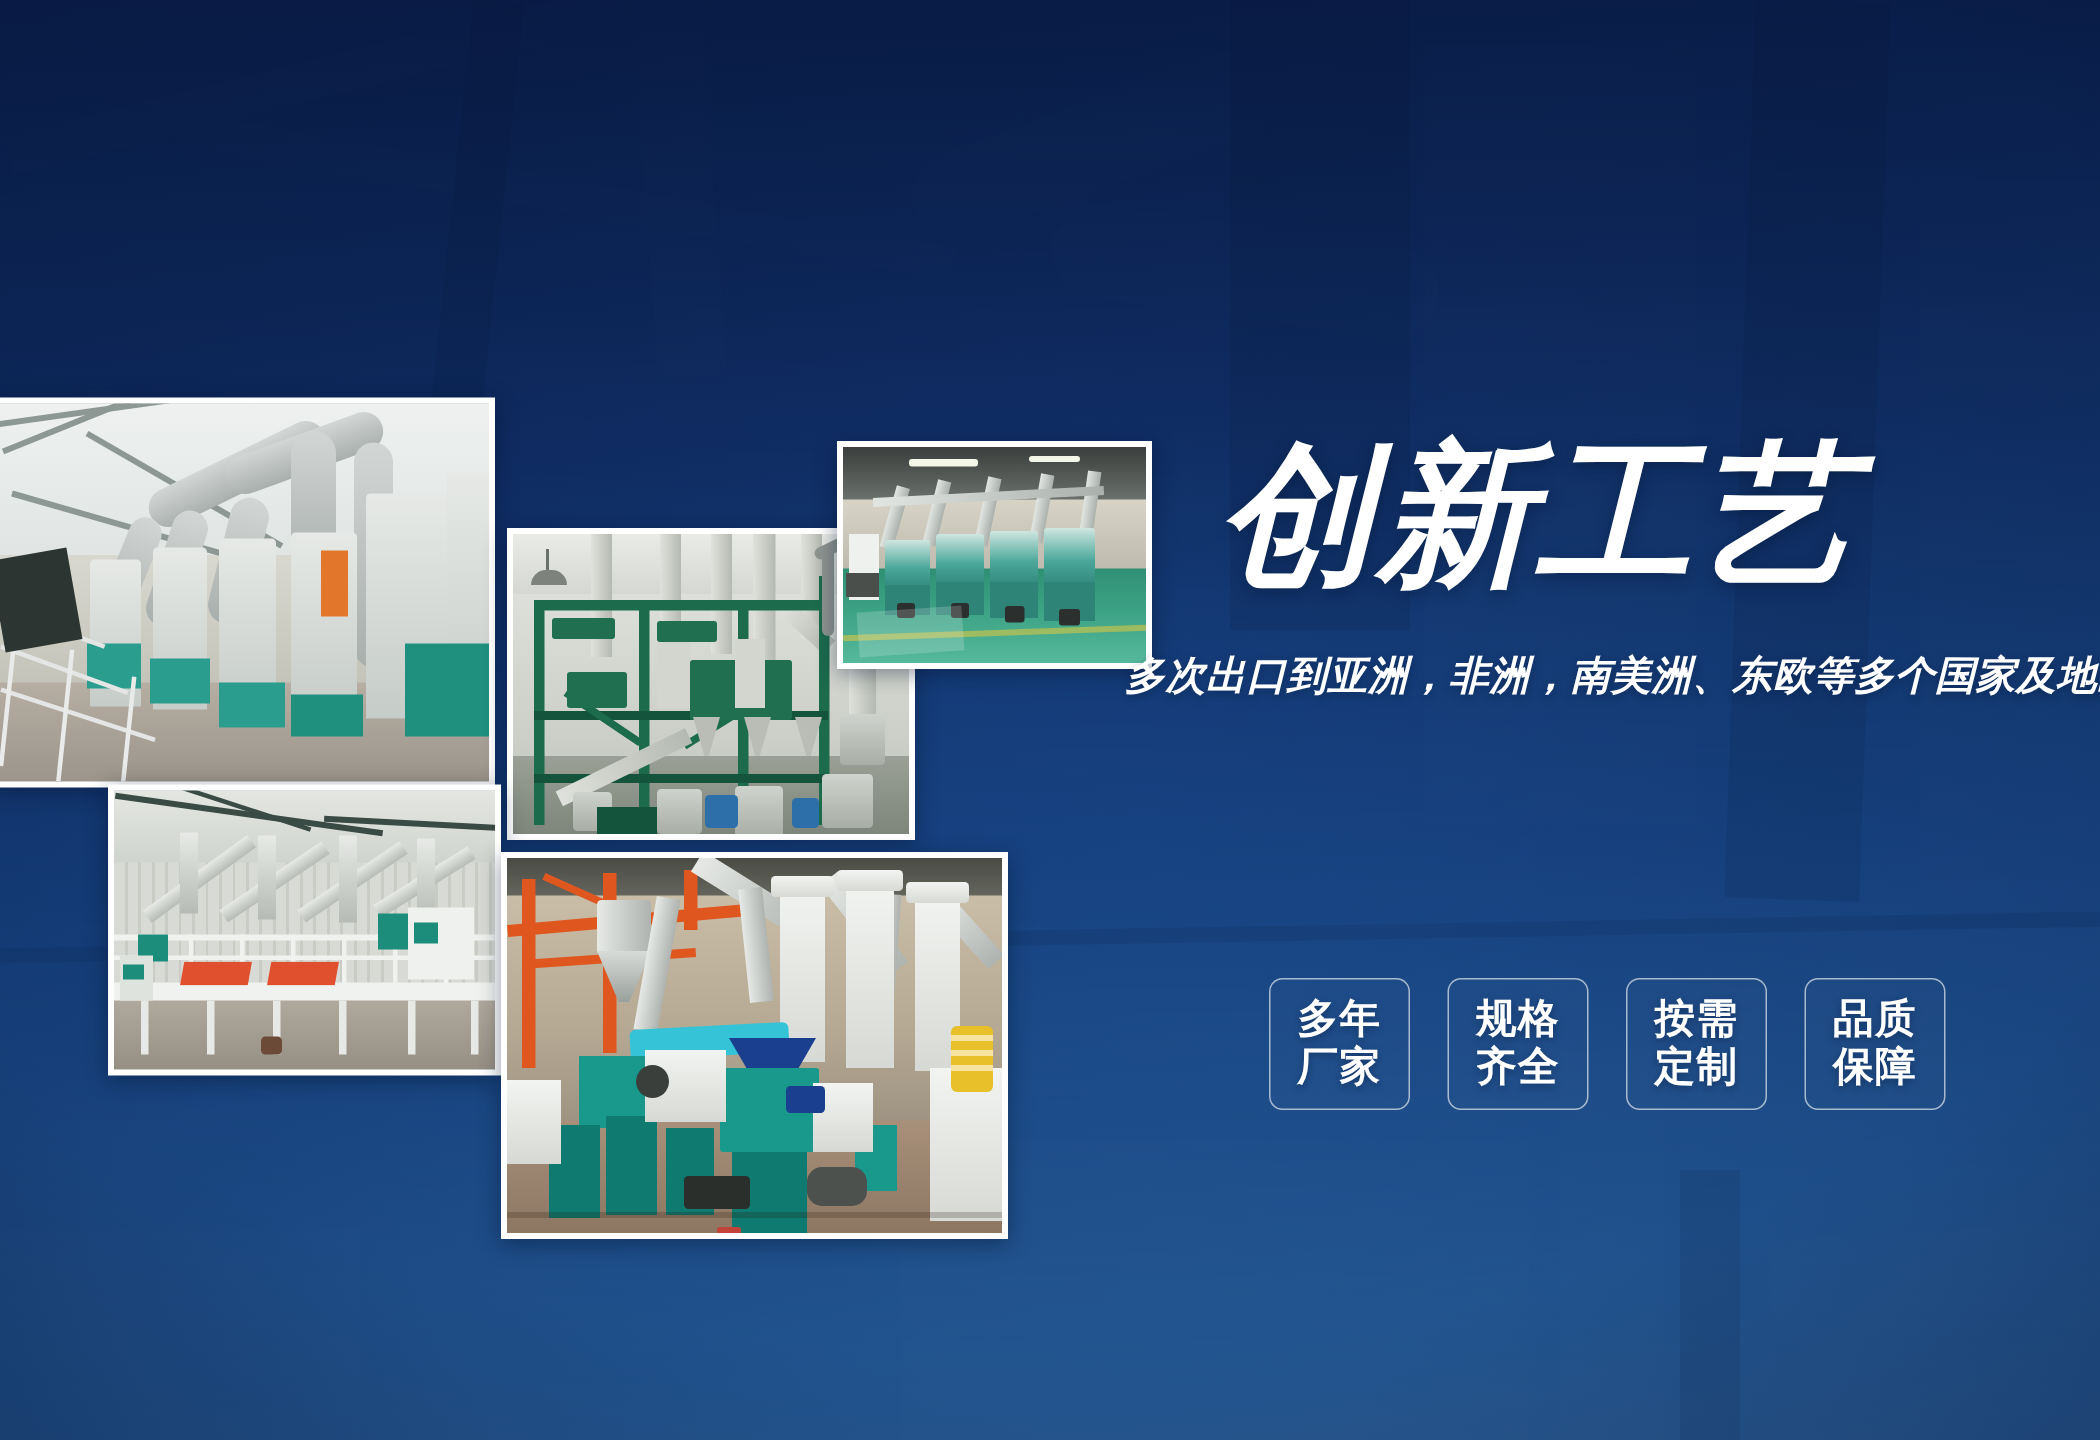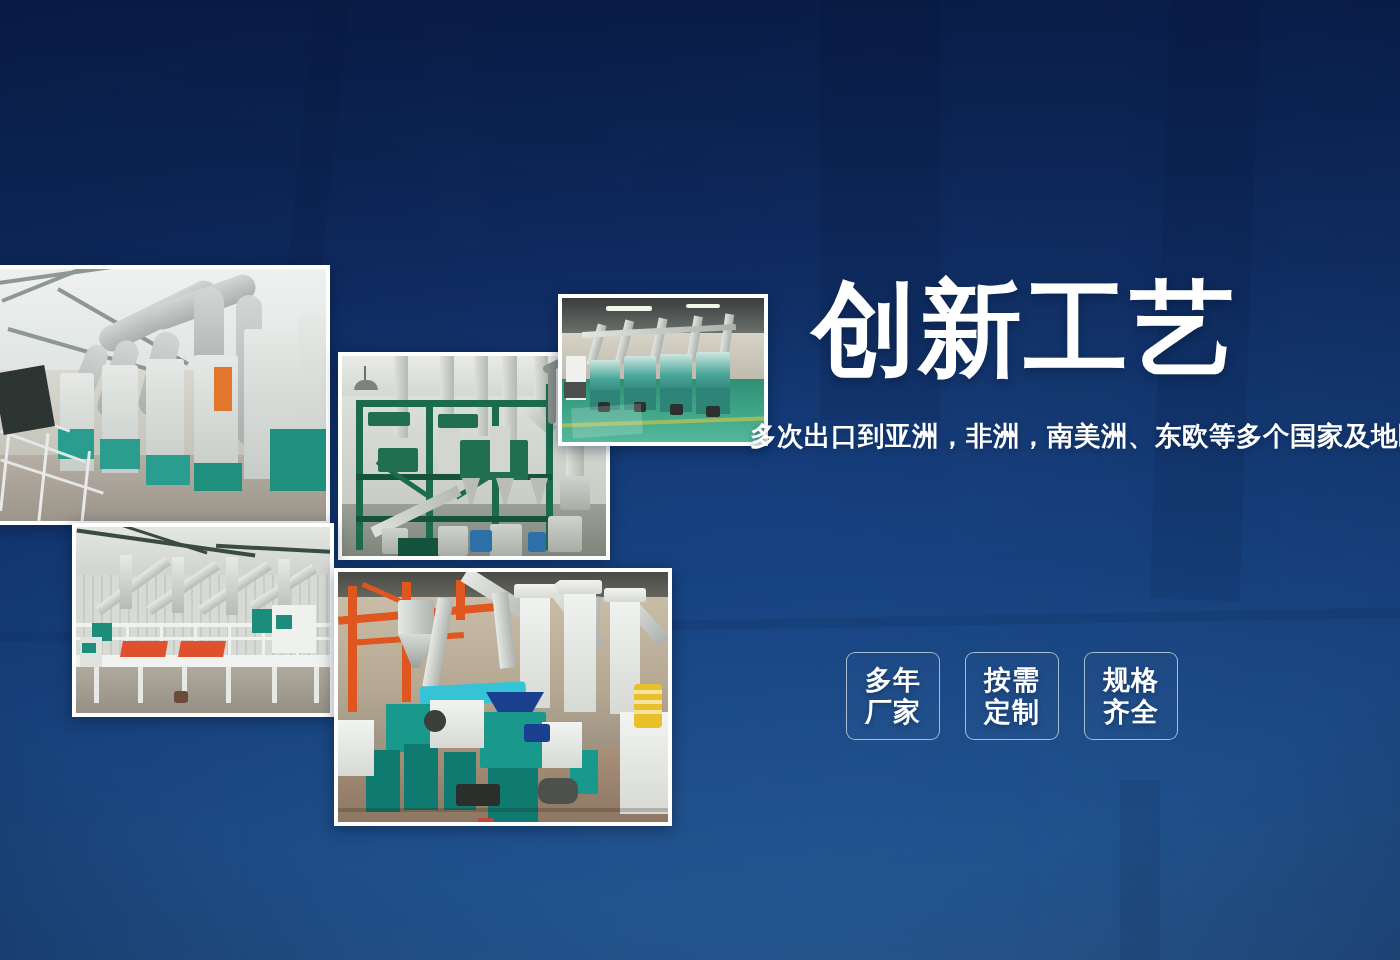--- a/index.html
+++ b/index.html
@@ -122,22 +122,23 @@
   .p5 .tealD { background:#0f7a70; }
   .p5 .white { background:linear-gradient(180deg,#f2f4f1,#d6d9d4); }
   .p5 .silver{ background:linear-gradient(90deg,#e6e9e6,#aeb3af); }
   .p5 .cyan  { background:#35c3d8; }
   .p5 .navy  { background:#1a3f8f; }
   .p5 .yellow{ background:#e8c12a; }
 
   
   #copy {
     position:absolute;
-    left:740px; top:276px;
+    left:740px; top:290px;
     width:660px;
+    font-style:italic;
   }
   .headline {
     color:#ffffff;
     font-weight:700;
     font-size:104px;
     line-height:1.02;
     letter-spacing:2px;
     text-shadow:0 3px 10px rgba(5,22,52,0.45);
     white-space:nowrap;
   }
@@ -472,25 +473,29 @@
   </div>
 
   <div id="badges">
 
     <div class="badge">
       <span>多年</span>
       <span>厂家</span>
     </div>
 
     <div class="badge">
+      <span>规格</span>
+      <span>齐全</span>
+    </div>
+
+    <div class="badge">
       <span>按需</span>
       <span>定制</span>
     </div>
 
     <div class="badge">
-      <span>规格</span>
-      <span>齐全</span>
-    </div>
-
+      <span>品质</span>
+      <span>保障</span>
+    </div>
 
   </div>
 
 </div>
 
 </body></html>

